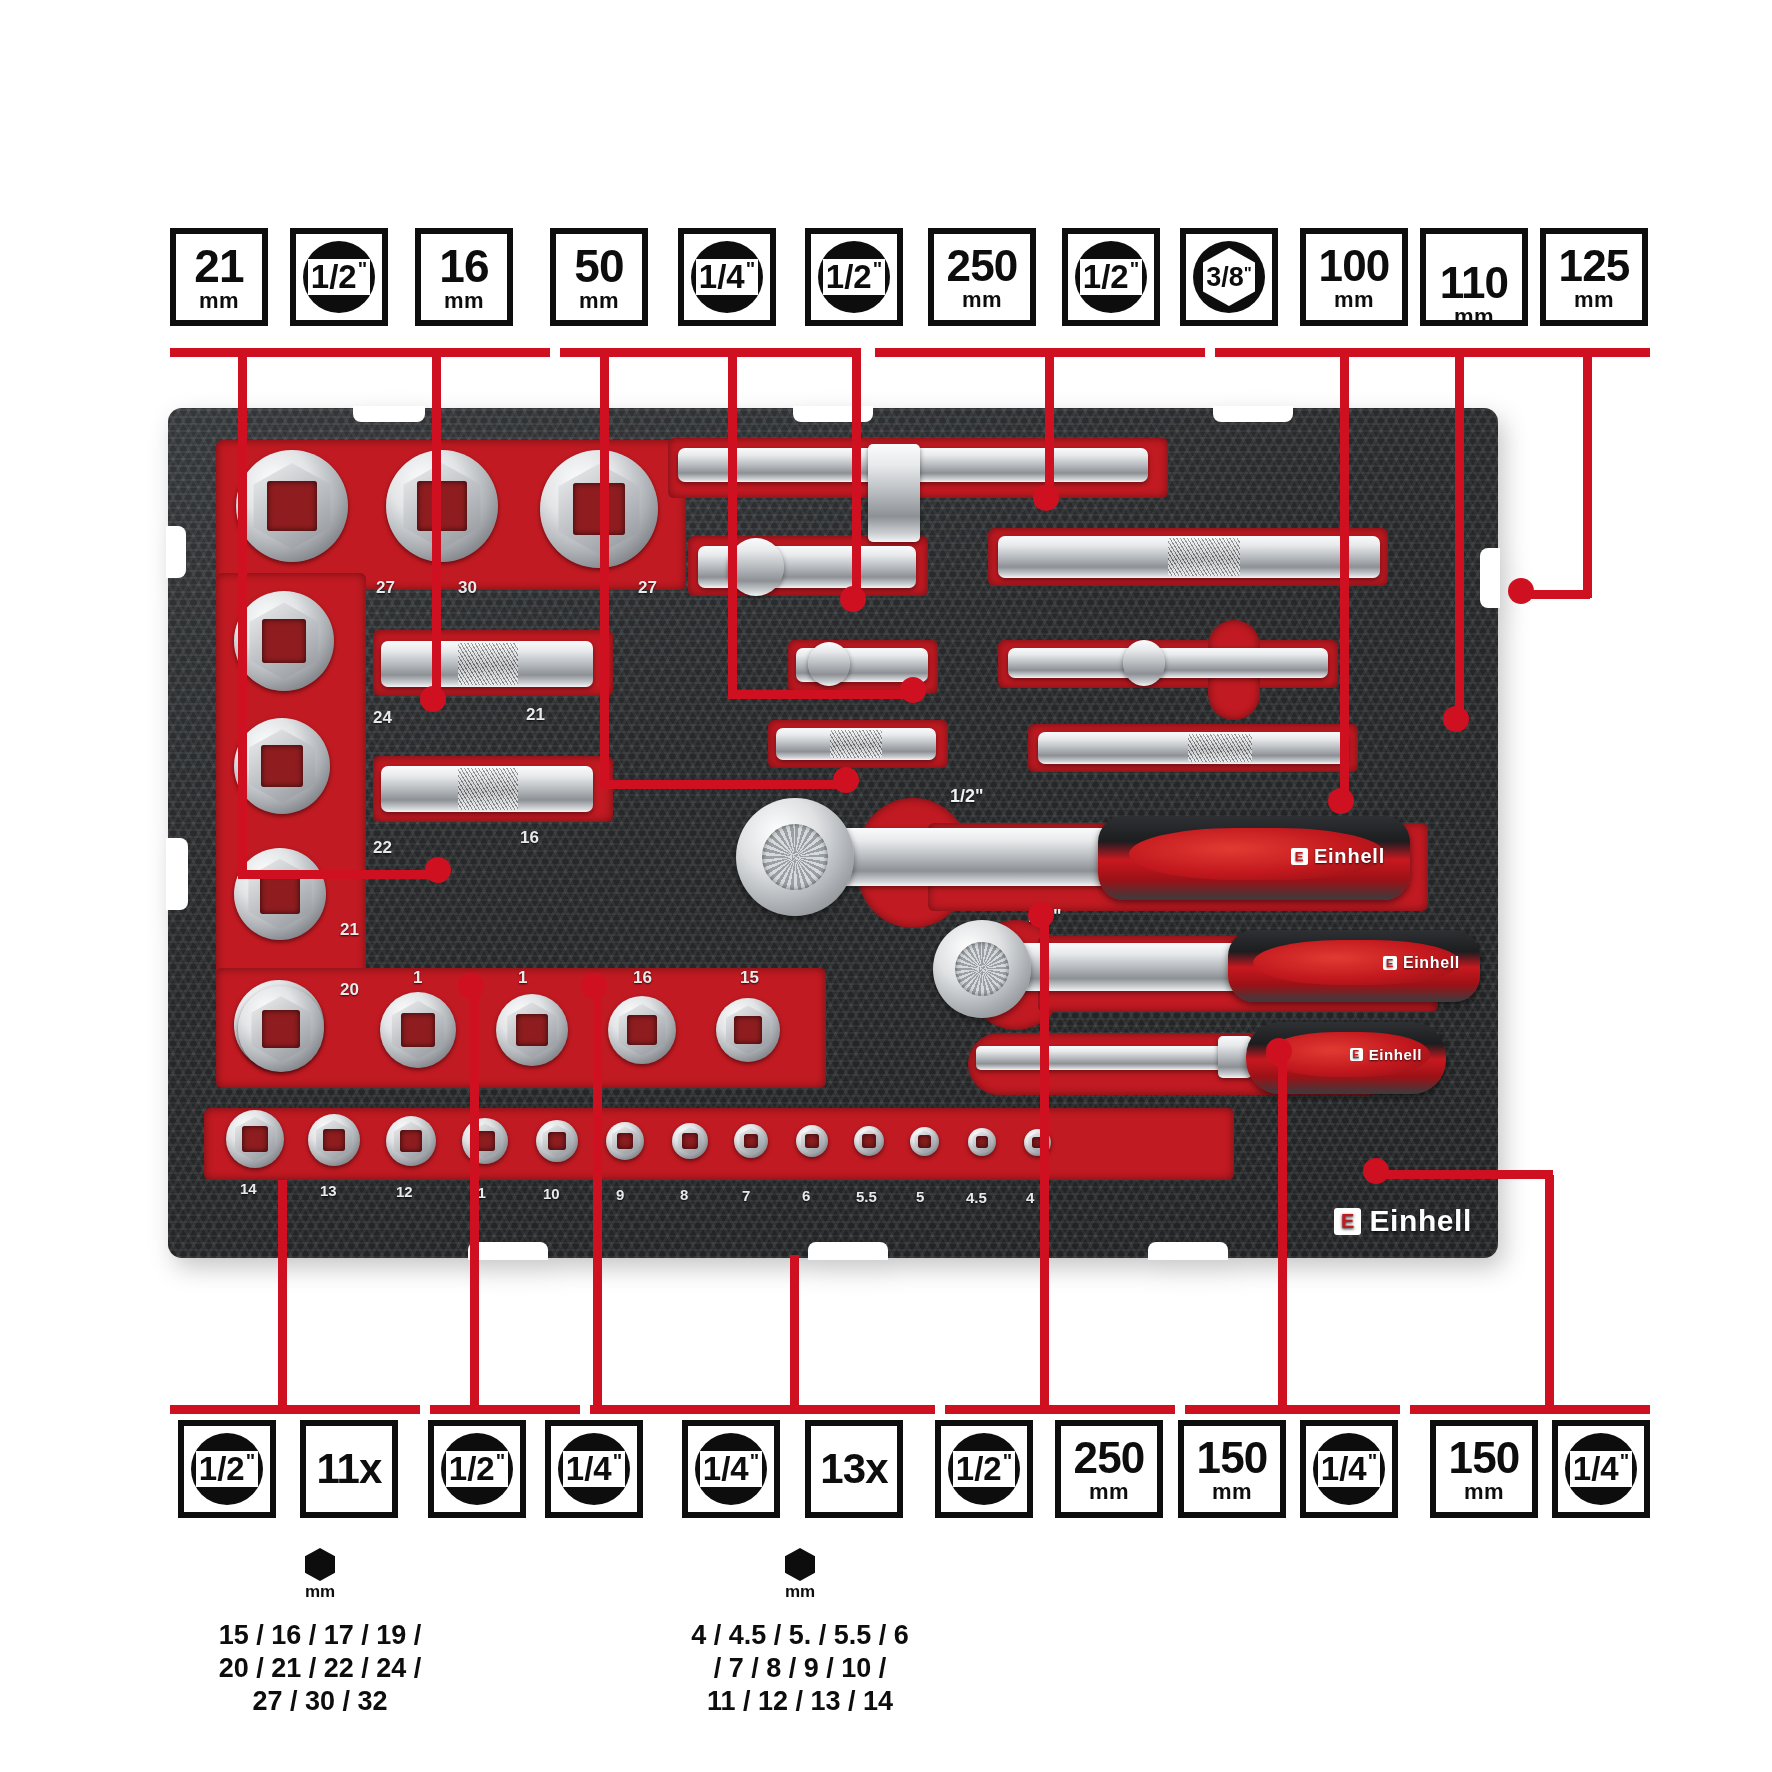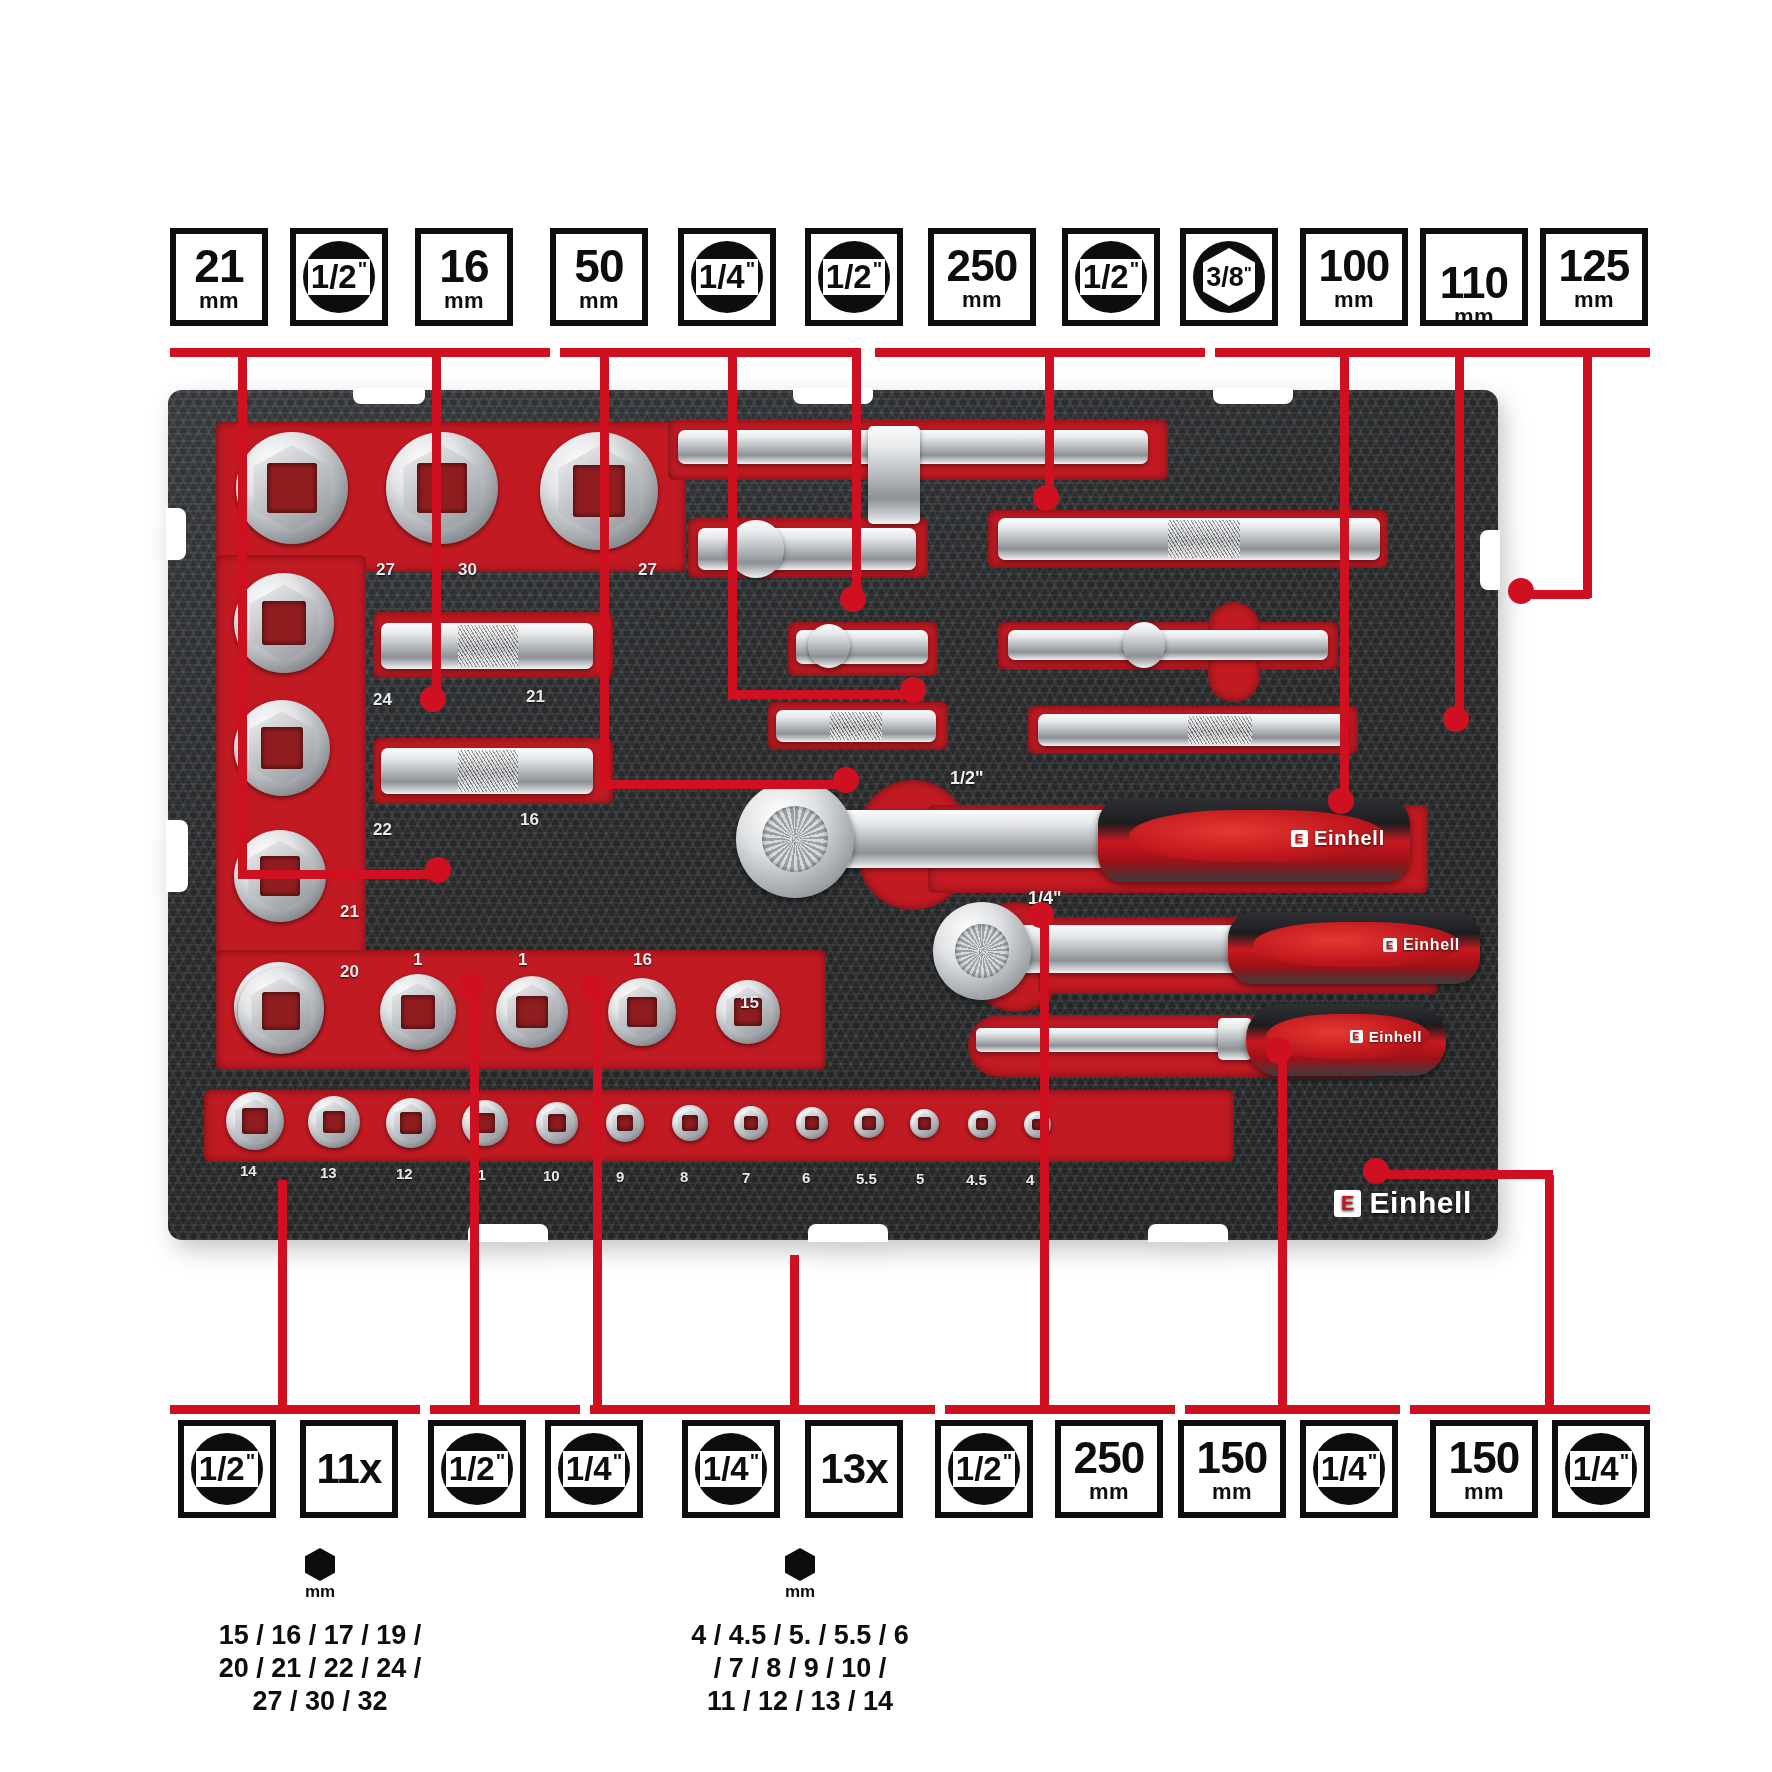--- a/index.html
+++ b/index.html
@@ -75,21 +75,21 @@
   .rdot {
     position: absolute; width: 26px; height: 26px; border-radius: 50%;
     background: #cf1020; z-index: 31;
   }
   .rbar { position:absolute; height: 9px; background:#cf1020; z-index:30; }
   .rv   { position:absolute; width: 9px; background:#cf1020; z-index:30; }
 
   
   #tray {
     position: absolute;
-    left: 168px; top: 390px;
+    left: 168px; top: 408px;
     width: 1330px; height: 850px;
     z-index: 10;
     filter: drop-shadow(6px 10px 12px rgba(0,0,0,0.22));
   }
   .foam {
     position:absolute; inset:0;
     border-radius: 14px;
     background:
       repeating-linear-gradient(118deg, rgba(255,255,255,0.055) 0 3px, rgba(0,0,0,0) 3px 9px),
       repeating-linear-gradient(62deg, rgba(255,255,255,0.05) 0 3px, rgba(0,0,0,0) 3px 9px),
@@ -469,21 +469,21 @@
     <div class="socket sq" style="left:440px; top:588px; width:68px; height:68px;">
         <div class="hexring"></div>
       </div>
     <div class="socket sq" style="left:548px; top:590px; width:64px; height:64px;">
         <div class="hexring"></div>
       </div>
 
     <div class="lbl" style="left:245px; top:560px;">1</div>
     <div class="lbl" style="left:350px; top:560px;">1</div>
     <div class="lbl" style="left:465px; top:560px;">16</div>
-    <div class="lbl" style="left:572px; top:560px;margin-top:43px;">15</div>
+    <div class="lbl" style="left:572px; top:560px;">15</div>
 
     <div class="socket sq" style="left:58px; top:702px; width:58px; height:58px;">
         <div class="hexring"></div>
       </div>
     <div class="socket sq" style="left:140px; top:706px; width:52px; height:52px;">
         <div class="hexring"></div>
       </div>
     <div class="socket sq" style="left:218px; top:708px; width:50px; height:50px;">
         <div class="hexring"></div>
       </div>

